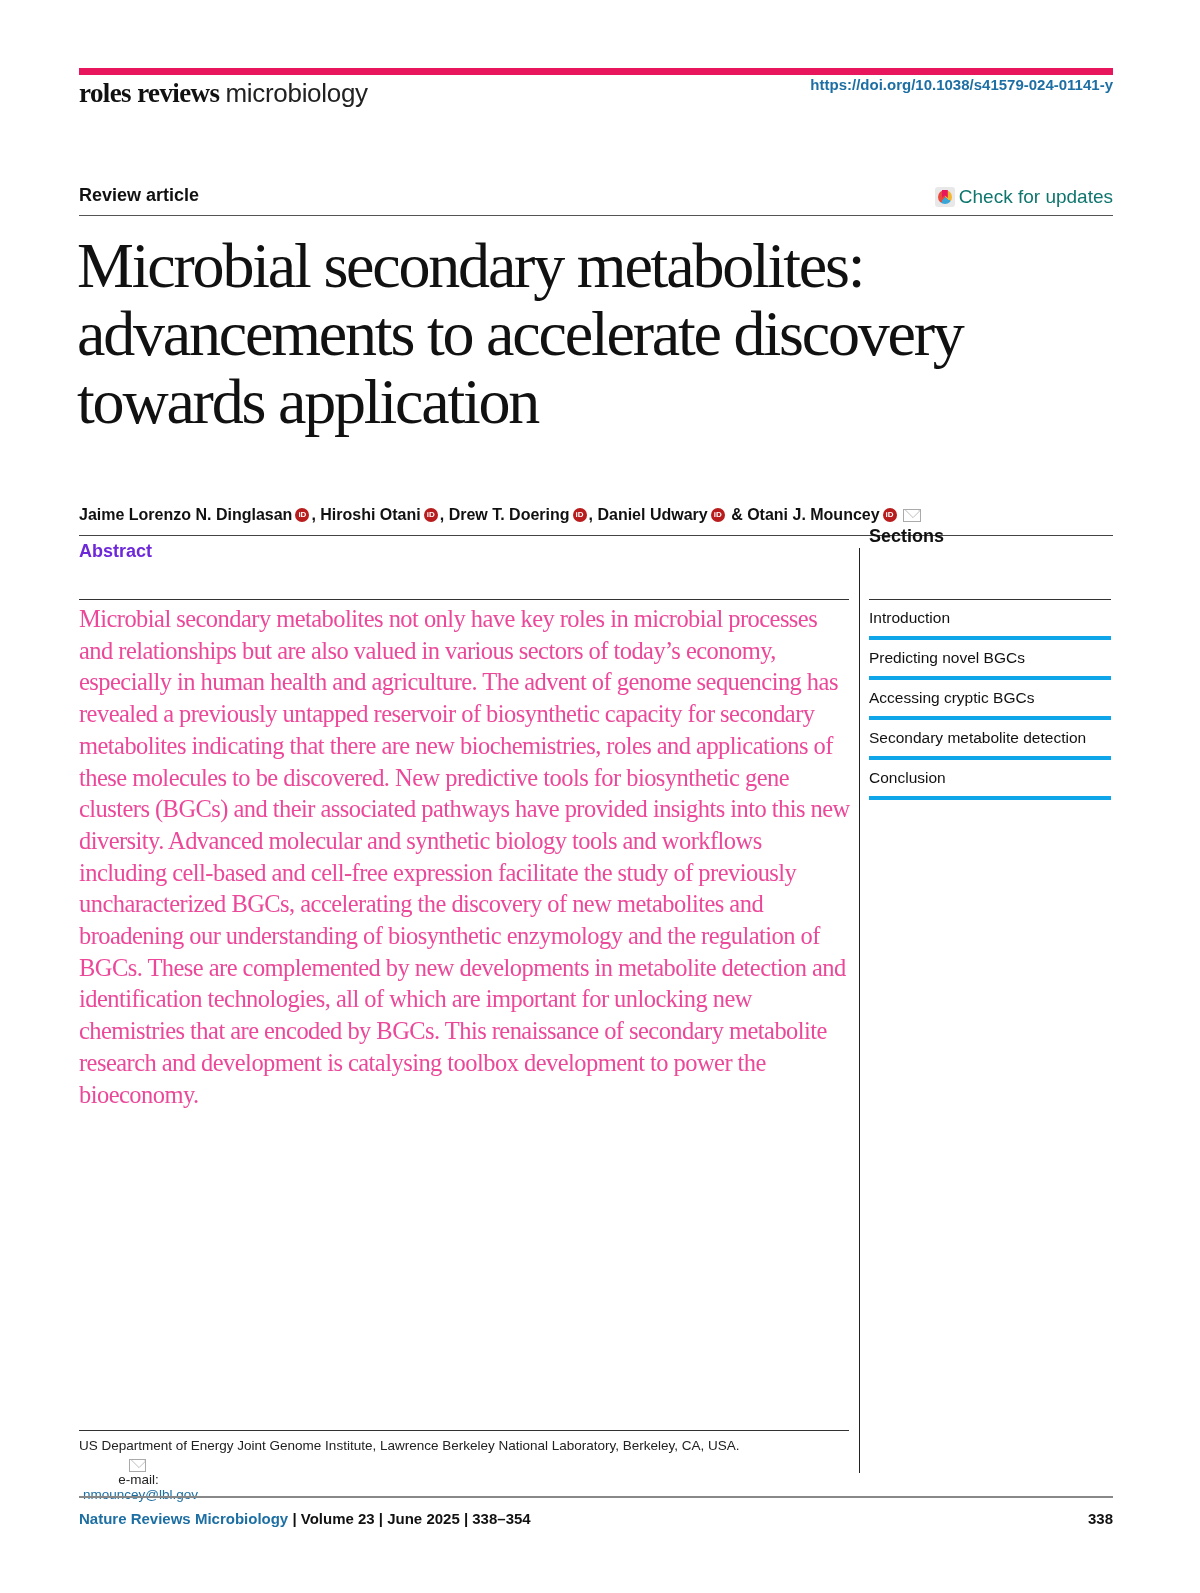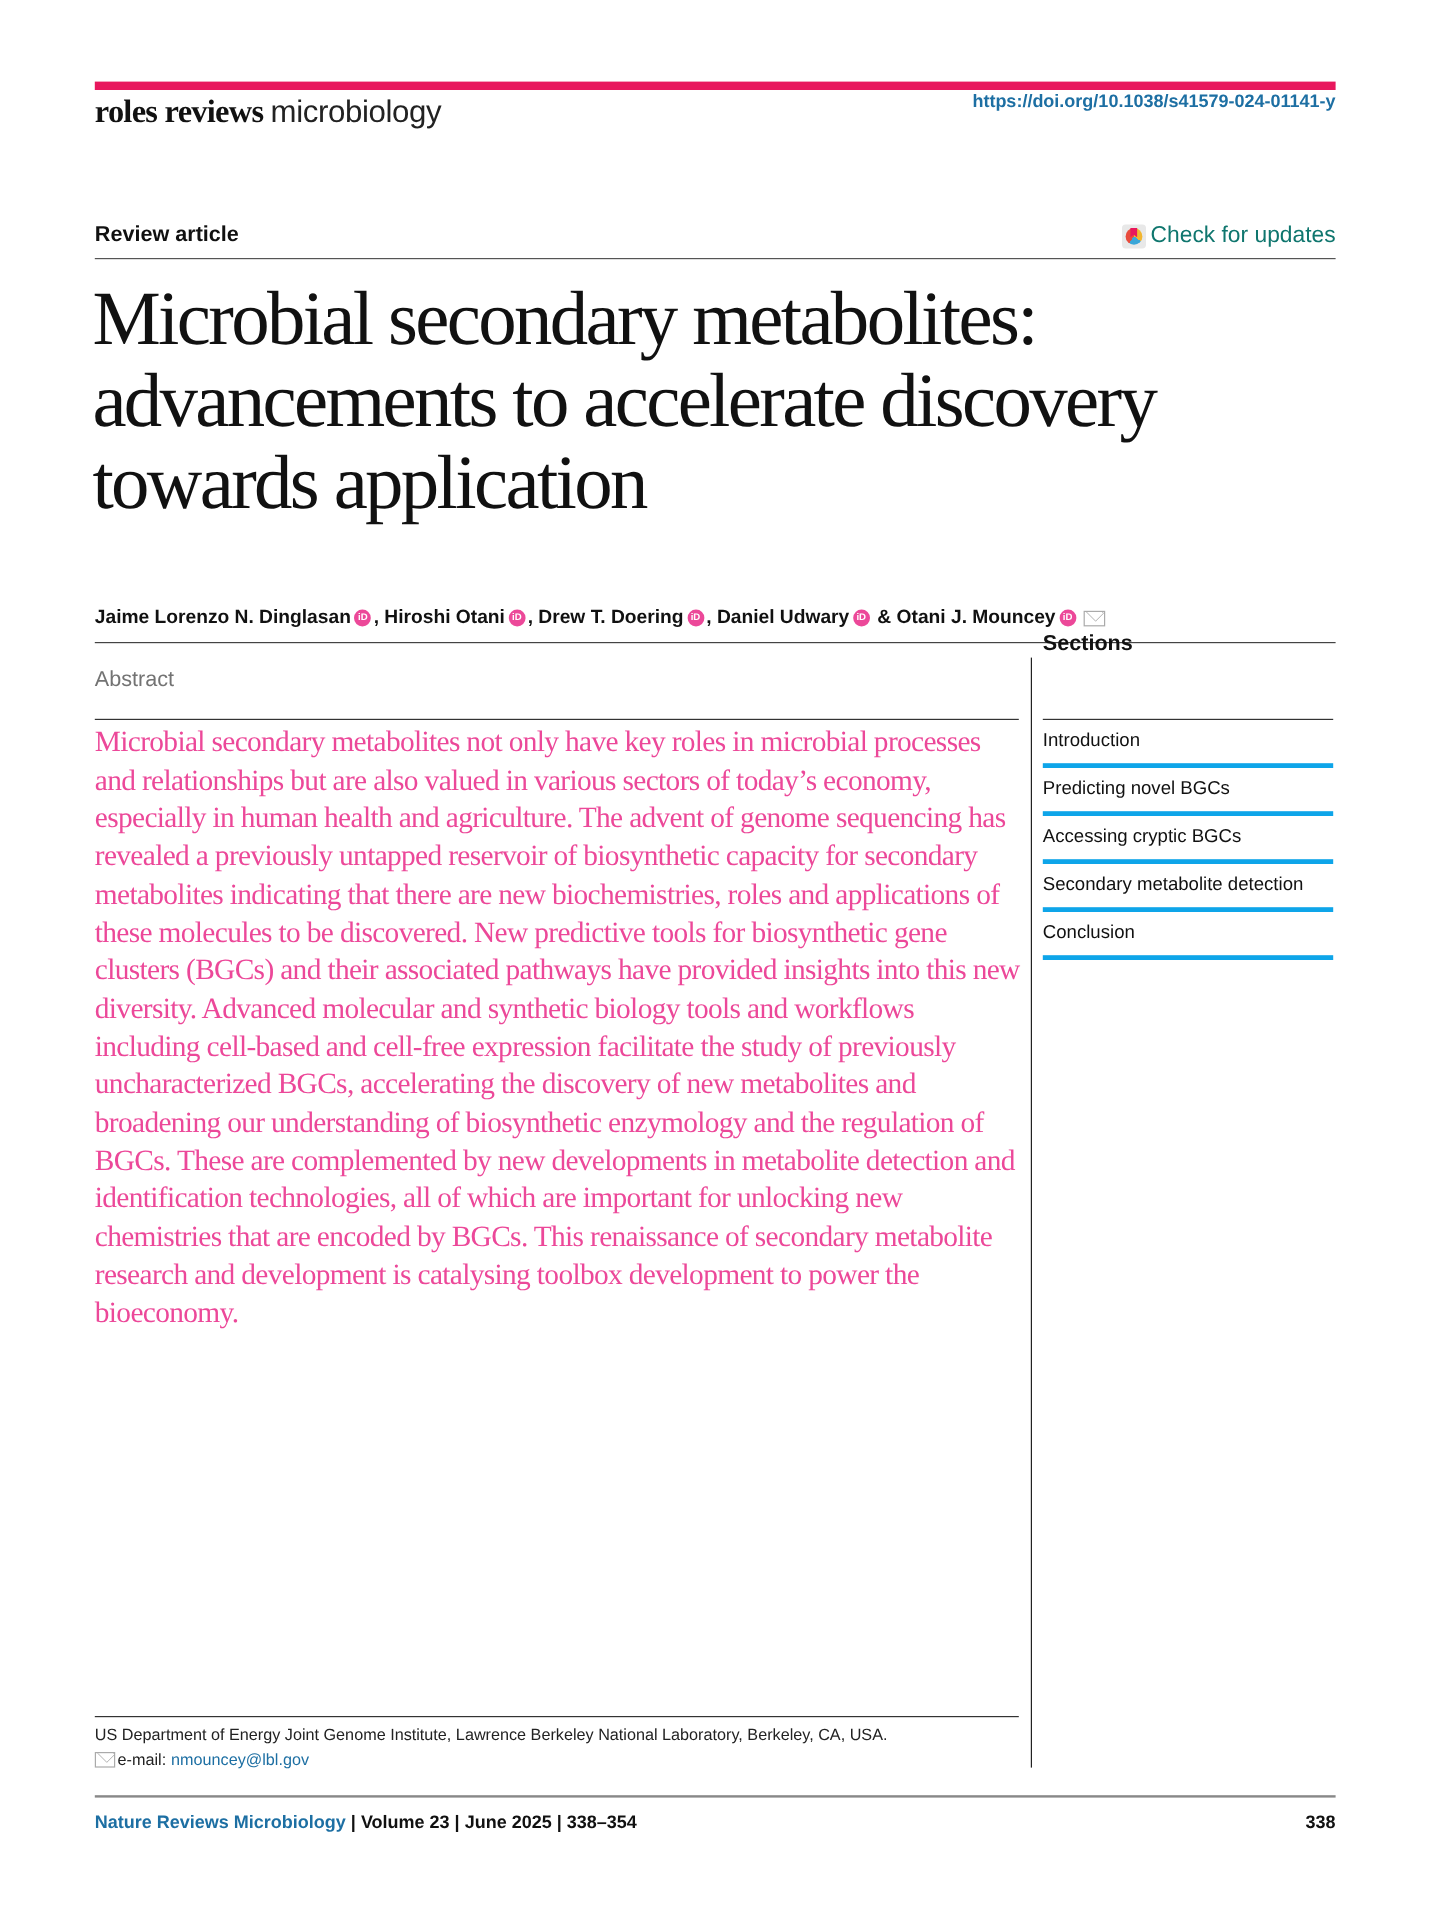--- a/index.html
+++ b/index.html
@@ -14,38 +14,38 @@
   .article-type { position: absolute; left: 79px; top: 185px; font-size: 18px; font-weight: bold; color: #111; }
   .check-updates { position: absolute; right: 87px; top: 186px; font-size: 19px; color: #0f766e; display: flex; align-items: center; gap: 4px; }
   .check-icon { width: 20px; height: 20px; display: inline-block; position: relative; background: #e8e8e8; border-radius: 3px; }
   .check-icon::before { content: ""; position: absolute; left: 3px; top: 3px; width: 14px; height: 14px; border-radius: 50%; background: conic-gradient(#f2b630 0 35%, #3aa6d8 35% 60%, #e84b3c 60% 100%); }
   .check-icon::after { content: ""; position: absolute; left: 7px; top: 3px; width: 6px; height: 8px; background: #e8175d; clip-path: polygon(0 0, 100% 0, 100% 100%, 50% 70%, 0 100%); }
   .rule-type { position: absolute; left: 79px; top: 215px; width: 1034px; height: 1px; background: #555; }
 
   .title { position: absolute; left: 77px; top: 232px; width: 1000px; font-family: "Liberation Serif", serif; font-size: 64px; line-height: 68px; letter-spacing: -2.2px; color: #111; margin: 0; font-weight: normal; }
 
   .authors { position: absolute; left: 79px; top: 506px; font-size: 16px; font-weight: bold; color: #111; white-space: nowrap; display: flex; align-items: center; }
-  .orcid { display: inline-block; width: 14px; height: 14px; border-radius: 50%; background: #ec4899; color: #fff; font-size: 8px; line-height: 14px; text-align: center; margin: 0 2px 0 3px; font-weight: bold; }
+  .orcid { display: inline-block; width: 14px; height: 14px; border-radius: 50%; background: #b91c1c; color: #fff; font-size: 8px; line-height: 14px; text-align: center; margin: 0 2px 0 3px; font-weight: bold; }
   .mail-icon { display: inline-block; width: 16px; height: 11px; border: 1px solid #aaa; position: relative; margin-left: 4px; overflow: hidden; }
   .mail-icon::before { content: ""; position: absolute; left: -1px; top: -7px; width: 16px; height: 12px; border: 1px solid #aaa; transform: rotate(45deg) scale(0.72); transform-origin: center; }
   .rule-authors { position: absolute; left: 79px; top: 535px; width: 1034px; height: 1px; background: #444; }
 
-  .abstract-heading { position: absolute; left: 79px; top: 556px; font-size: 18px; font-weight: normal; color: #737373; }
+  .abstract-heading { position: absolute; left: 79px; top: 541px; font-size: 18px; font-weight: bold; color: #6d28d9; }
   .rule-abstract { position: absolute; left: 79px; top: 599px; width: 770px; height: 1px; background: #333; }
   .abstract-body { position: absolute; left: 79px; top: 603px; width: 775px; font-family: "Liberation Serif", serif; font-size: 24.5px; line-height: 31.7px; letter-spacing: -0.55px; color: #ec4899; margin: 0; }
 
   .col-divider { position: absolute; left: 859px; top: 548px; width: 1px; height: 925px; background: #222; }
 
   .sections-heading { position: absolute; left: 869px; top: 526px; font-size: 18px; font-weight: bold; color: #111; }
   .sections-list { position: absolute; left: 869px; top: 599px; width: 242px; margin: 0; padding: 0; list-style: none; border-top: 1px solid #333; }
   .sections-list li { border-bottom: 4px solid #0ea5e9; padding: 7px 0 8px; font-size: 15.5px; line-height: 21px; color: #111; cursor: pointer; }
 
   .rule-affil { position: absolute; left: 79px; top: 1430px; width: 770px; height: 1px; background: #333; }
   .affiliation { position: absolute; left: 79px; top: 1438px; font-size: 13.5px; color: #222; white-space: nowrap; }
-  .email-line { position: absolute; left: 79px; top: 1459px; font-size: 13.5px; color: #222; display: flex; align-items: center; }
+  .email-line { position: absolute; left: 79px; top: 1459px; font-size: 13.5px; color: #222; display: flex; align-items: center; flex-direction: column; }
   .email-line .mail-icon { margin: 0 2px 0 0; width: 15px; height: 11px; }
   .email-link { color: #1d6fa3; margin-left: 4px; text-decoration: none; }
 
   .rule-footer { position: absolute; left: 79px; top: 1496px; width: 1034px; height: 2px; background: #888; }
   .footer-left { position: absolute; left: 79px; top: 1510px; font-size: 15px; font-weight: bold; color: #111; white-space: nowrap; }
   .footer-journal { color: #1d6fa3; }
   .footer-page { position: absolute; right: 87px; top: 1510px; font-size: 15px; font-weight: bold; color: #111; }
 </style>
 </head>
 <body>

